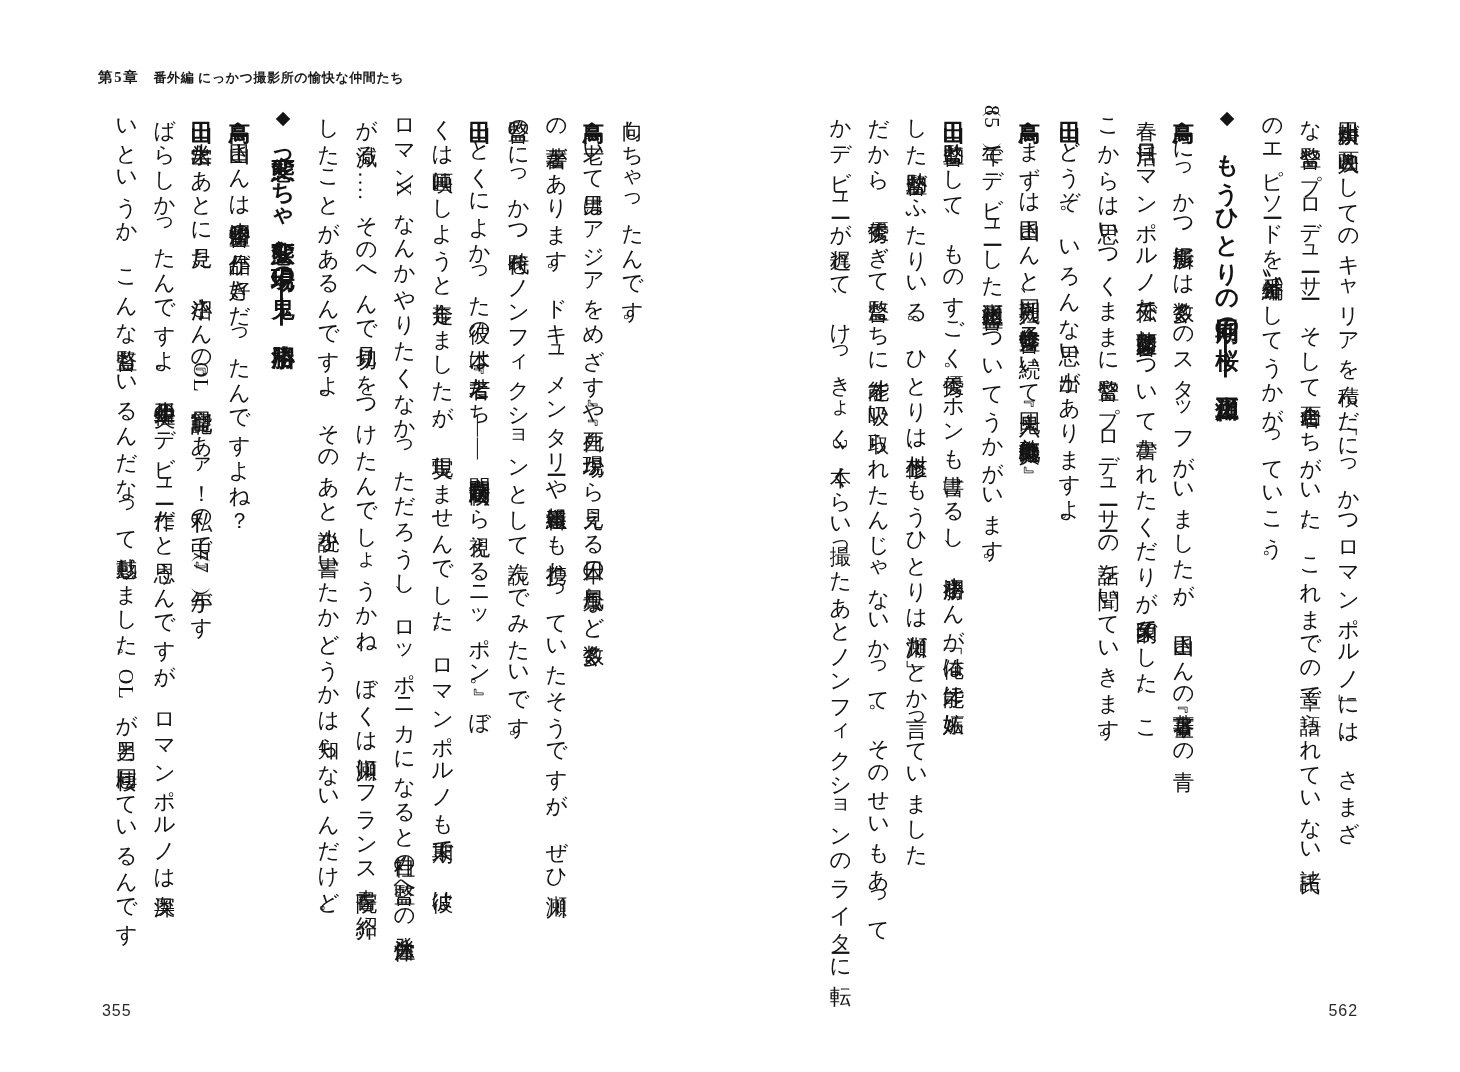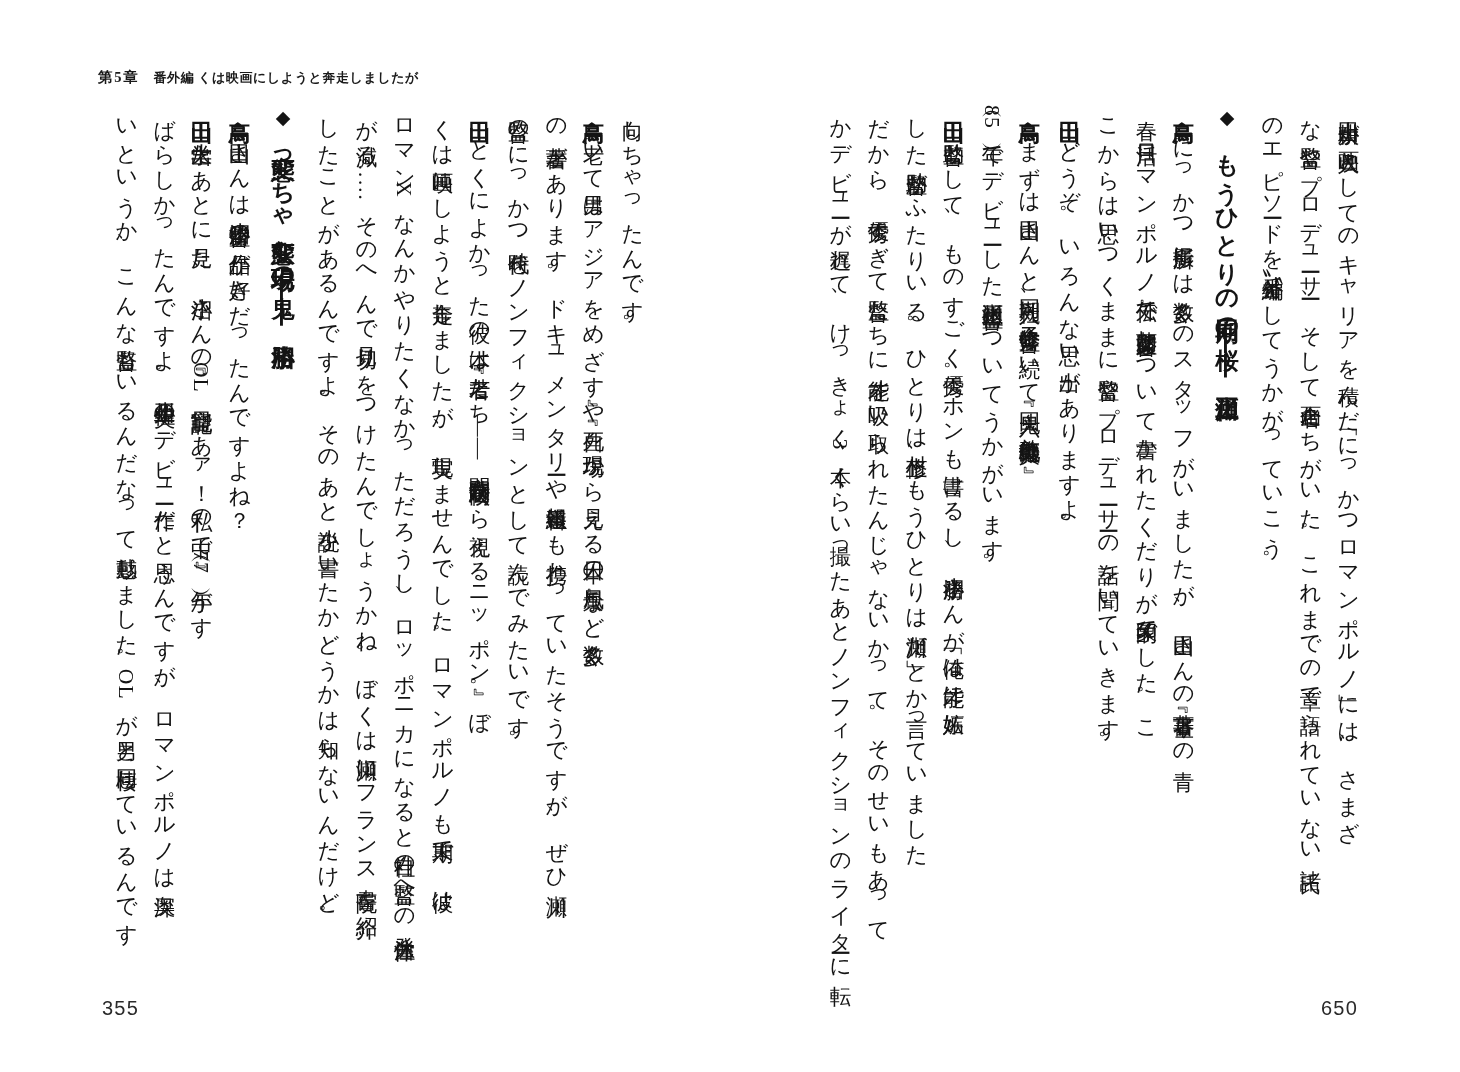--- a/index.html
+++ b/index.html
@@ -45,21 +45,21 @@
     font-family: "Liberation Serif", "DejaVu Serif", serif;
   }
   .running-head .chap-no { letter-spacing: 0.12em; margin-top: 48px; }
   .running-head .gap { display: inline-block; width: 14px; }
   .running-head .sub { font-size: 13px; }
 
   
   .folio {
     position: absolute;
     bottom: 52px;
-    font-size: 20px;
+    font-size: 16px;
     letter-spacing: 0.06em;
     color: #2a2a2a;
     font-family: "Liberation Sans", sans-serif;
   }
   .folio-left  { left: 102px; }
   .folio-right { right: 102px; }
 
   
   .colwrap {
     position: absolute;
@@ -154,27 +154,27 @@
     </div>
 
     <div class="colwrap" style="right:572px;">
       <span>だから、優秀すぎて監督たちに才能を吸い取られたんじゃないかって。そのせいもあって</span>
     </div>
 
     <div class="colwrap" style="right:610px;">
       <span>かデビューが遅れて、けっきょく3本くらい撮ったあとノンフィクションのライターに転</span>
     </div>
 
-    <div class="folio folio-right">650</div>
+    <div class="folio folio-right">562</div>
   </div>
 
   <div class="page page-left">
 
     <div class="running-head">
-      <span class="chap-no">第5章</span><span class="gap"></span><span class="sub">番外編 くは映画にしようと奔走しましたが</span>
+      <span class="chap-no">第5章</span><span class="gap"></span><span class="sub">番外編 にっかつ撮影所の愉快な仲間たち</span>
     </div>
 
     <div class="colwrap" style="right:88px;">
       <span>向しちゃったんです。</span>
     </div>
 
     <div class="colwrap" style="right:126px;">
       <span class="speaker">高鳥</span><span class="wide-space"></span><span>『老いて男はアジアをめざす』や『自死　現場から見える日本の風景』など数多く</span>
     </div>
 

